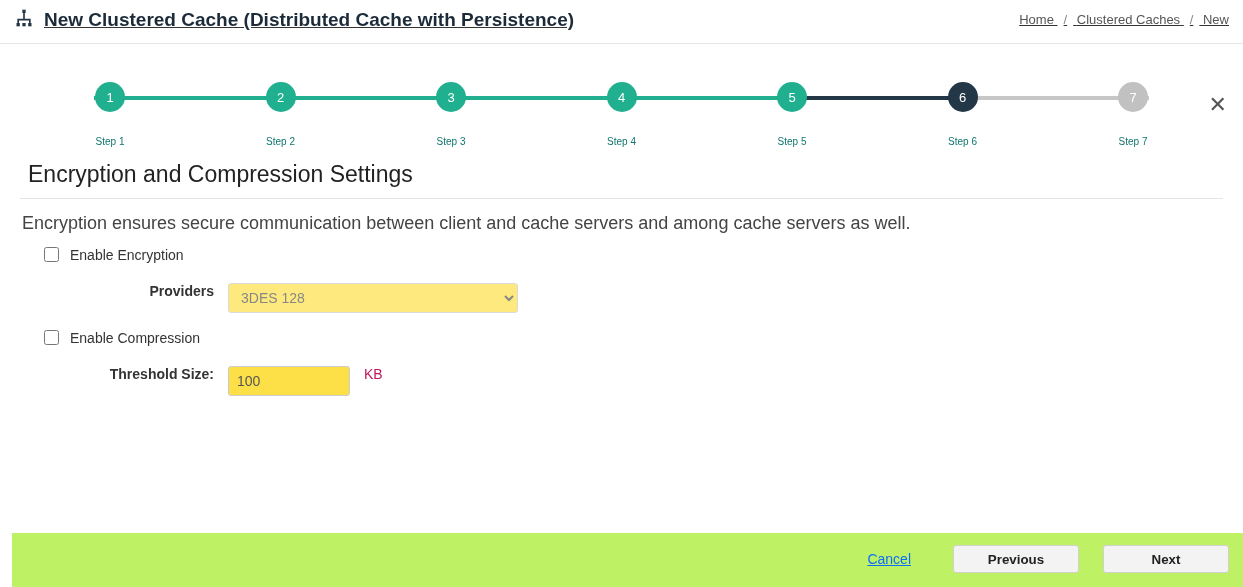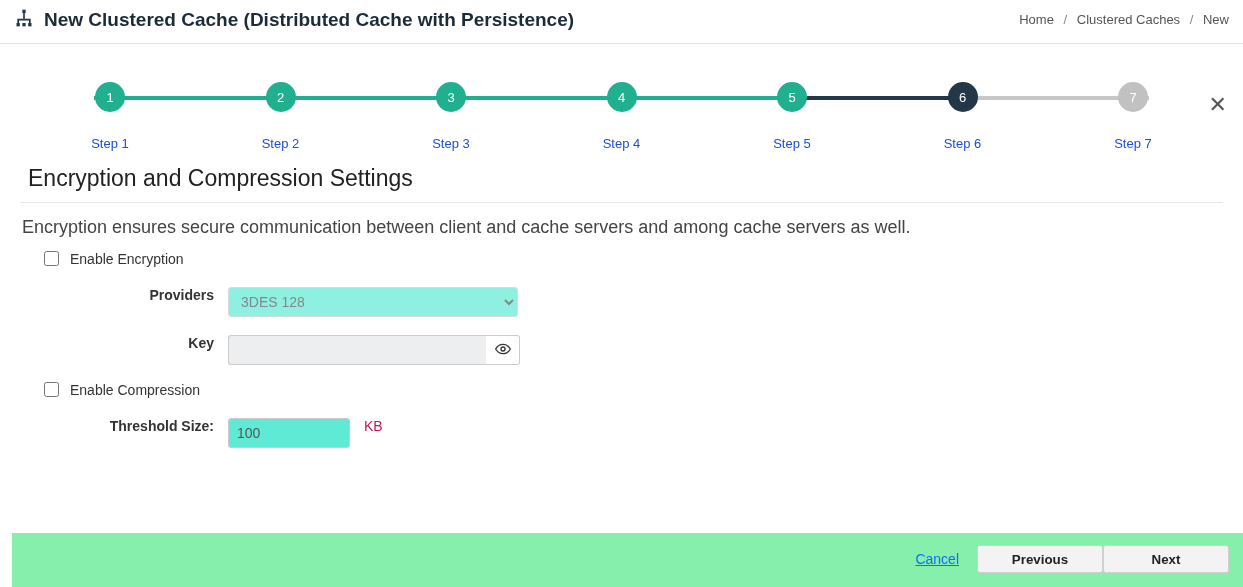--- a/index.html
+++ b/index.html
@@ -9,20 +9,21 @@
     font-size: 14px;
     color: #333;
     background: #fff;
   }
   .topbar {
     display: flex;
     align-items: center;
     justify-content: space-between;
     padding: 8px 14px 12px 14px;
     border-bottom: 1px solid #e5e5e5;
+    text-decoration: underline;
   }
   .topbar-left {
     display: flex;
     align-items: center;
     gap: 10px;
   }
   .title {
     font-size: 19px;
     font-weight: 600;
     color: #1c2b3a;
@@ -86,22 +87,22 @@
     margin: 0 auto;
   }
   .circle.done { background: #21b08f; }
   .circle.current { background: #243746; }
   .circle.future { background: #c1c1c1; }
 
   .stepper-labels {
     display: flex;
     justify-content: space-between;
     margin: 6px 66px 0 66px;
-    font-size: 13px;
-    color: #1d4ed8;
+    font-size: 10px;
+    color: #0f766e;
   }
   .stepper-labels span { width: 60px; text-align: center; }
 
   .section-title {
     font-size: 23px;
     font-weight: 400;
     color: #222;
     padding: 14px 8px 10px 8px;
     border-bottom: 1px solid #e5e5e5;
     margin: 0 6px 14px 6px;
@@ -134,21 +135,21 @@
     font-weight: 600;
     color: #333;
     font-size: 14px;
   }
   select.ctl, input.ctl {
     height: 30px;
     border: 1px solid #ccc;
     border-radius: 3px;
     padding: 0 8px;
     font-size: 14px;
-    background: #5eead4;
+    background: #fde047;
     color: #555;
   }
   select.ctl { width: 290px; }
   .key-group { display: flex; }
   .key-group input.ctl { width: 258px; border-top-right-radius: 0; border-bottom-right-radius: 0; border-right: none; background:#eceeef;}
   .eye-btn {
     width: 34px; height: 30px;
     border: 1px solid #ccc;
     border-left: none;
     border-top-right-radius: 3px;
@@ -160,23 +161,23 @@
 
   .threshold input.ctl { width: 122px; }
   .unit { color: #be185d; font-size: 14px; }
 
   .footer {
     position: fixed;
     bottom: 0; left: 0; right: 0;
     display: flex;
     justify-content: flex-end;
     align-items: center;
-    gap: 0;
+    gap: 24px;
     padding: 12px 14px 14px 14px;
-    background: #86efac;
+    background: #bef264;
     margin-left: 12px;
   }
   .link-cancel {
     color: #0d6efd;
     text-decoration: underline;
     margin-right: 18px;
     cursor: pointer;
   }
   .btn {
     min-width: 126px;
@@ -269,34 +270,20 @@
     <span>Enable Encryption</span>
   </div>
 
   <div class="form-row">
     <div class="form-label">Providers</div>
     <select class="ctl" disabled="">
       <option>3DES 128</option>
     </select>
   </div>
 
-  <div class="form-row">
-    <div class="form-label">Key</div>
-    <div class="key-group">
-      <input class="ctl" type="password" disabled="" value="" style="">
-      <div class="eye-btn">
-        <span>
-          <svg width="16" height="16" viewBox="0 0 24 24" fill="none" stroke="#333" stroke-width="2">
-              <path d="M1 12s4-7 11-7 11 7 11 7-4 7-11 7S1 12 1 12z"></path>
-              <circle cx="12" cy="12" r="3"></circle>
-            </svg>
-        </span>
-      </div>
-    </div>
-  </div>
 
 
   <div class="checkbox-row">
     <input type="checkbox" style="">
     <span>Enable Compression</span>
   </div>
 
   <div class="form-row threshold">
     <div class="form-label">Threshold Size:</div>
     <input class="ctl" type="text" disabled="" value="100" style="">

